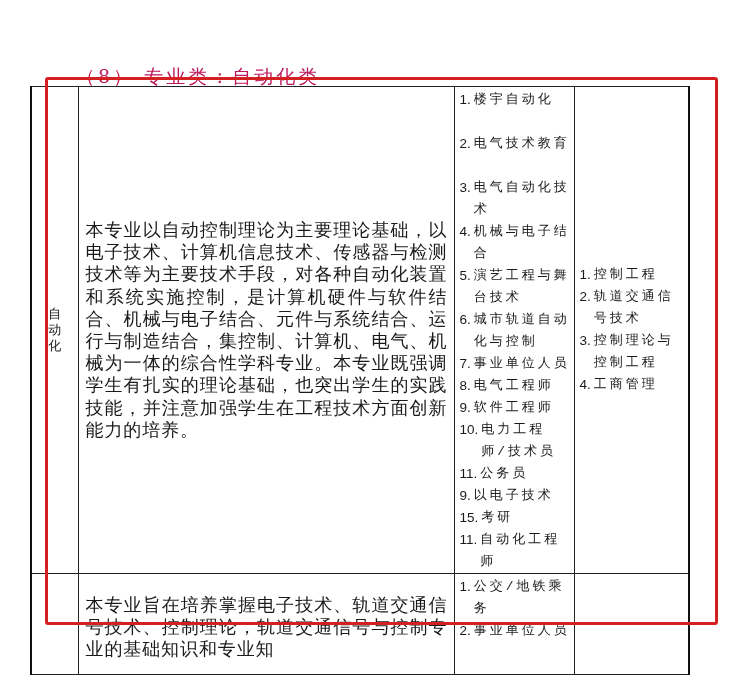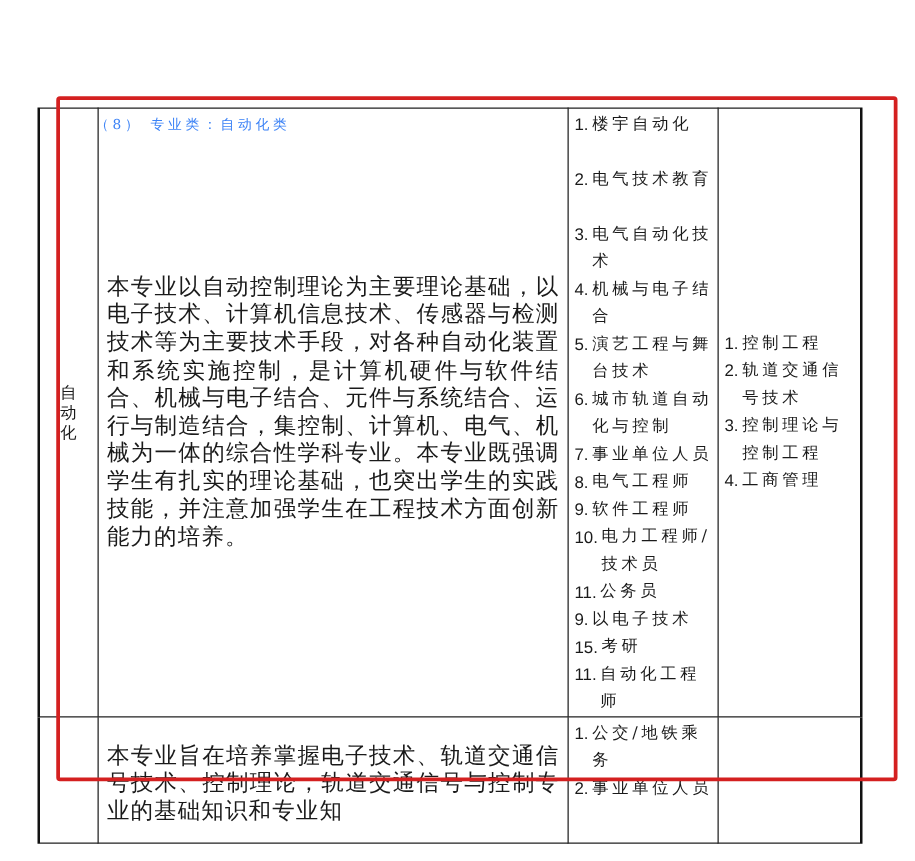--- a/index.html
+++ b/index.html
@@ -1,35 +1,35 @@
 <!DOCTYPE html>
 <html><head>
 <meta charset="utf-8">
 <style>
   html, body { margin:0; padding:0; background:#ffffff; }
   body { width:732px; height:689px; position:relative; overflow:hidden;
          font-family:"DejaVu Serif","Liberation Serif",serif; color:#1a1a1a; }
-  .section-caption { position:absolute; left:76px; top:64px; font-size:11px; letter-spacing:3px; color:#3b82f6;margin-top:28px; }
+  .section-caption { position:absolute; left:76px; top:64px; font-size:19px; letter-spacing:3px; color:#be185d; }
   .doc-table { position:absolute; left:30px; top:86px; border-collapse:collapse; table-layout:fixed; }
   .doc-table td, .doc-table th { border:1px solid #222; padding:0; vertical-align:middle; font-weight:normal; }
   .outer-left { border-left:2px solid #111 !important; }
   .outer-right { border-right:2.5px solid #111 !important; }
   .outer-top { border-top:2px solid #111 !important; }
   th.hd { font-weight:bold; font-size:14px; height:52px; text-align:center; }
   th.hd-major { font-size:13.5px; }
   th.hd-career { text-align:left; padding-left:5px; line-height:24px; letter-spacing:2.5px; font-size:14px; }
   th.hd-grad { letter-spacing:1px; font-size:14px; }
   .major-name { width:31px; text-align:center; font-size:13px; line-height:16px; }
-  .major-name span { display:block; width:14px; margin:0 auto;font-family:Liberation Serif, serif; }
+  .major-name span { display:block; width:14px; margin:0 auto; }
   .intro { font-size:18px; line-height:22.2px; padding:0 6px 0 7px !important; letter-spacing:0.9px; text-align:justify; }
   .list-cell { vertical-align:top !important; font-size:13px; padding:2px 3px 0 5px !important; }
   .list-cell ul, .grad-cell ul { list-style:none; margin:0; padding:0; }
   .list-cell li, .grad-cell li { line-height:22px; display:flex; }
   .num { font-family:"Liberation Sans","DejaVu Sans",sans-serif; font-size:13.5px; flex:0 0 auto; padding-right:3px; }
-  .txt { letter-spacing:3px; flex:1; }
+  .txt { letter-spacing:3px; flex:1;font-family:Liberation Mono, monospace; }
   .gap { margin-bottom:22px; }
   .grad-cell { font-size:13px; padding:0 4px 0 5px !important; vertical-align:middle; }
   .row2 td { height:80px; vertical-align:top; }
   .row2 .intro { padding-top:20px !important; vertical-align:top; }
   .red-box { position:absolute; left:45px; top:77px; width:667px; height:542px;
              border:3px solid #d42020; border-radius:3px; pointer-events:none; }
 </style>
 </head>
 <body>
 

